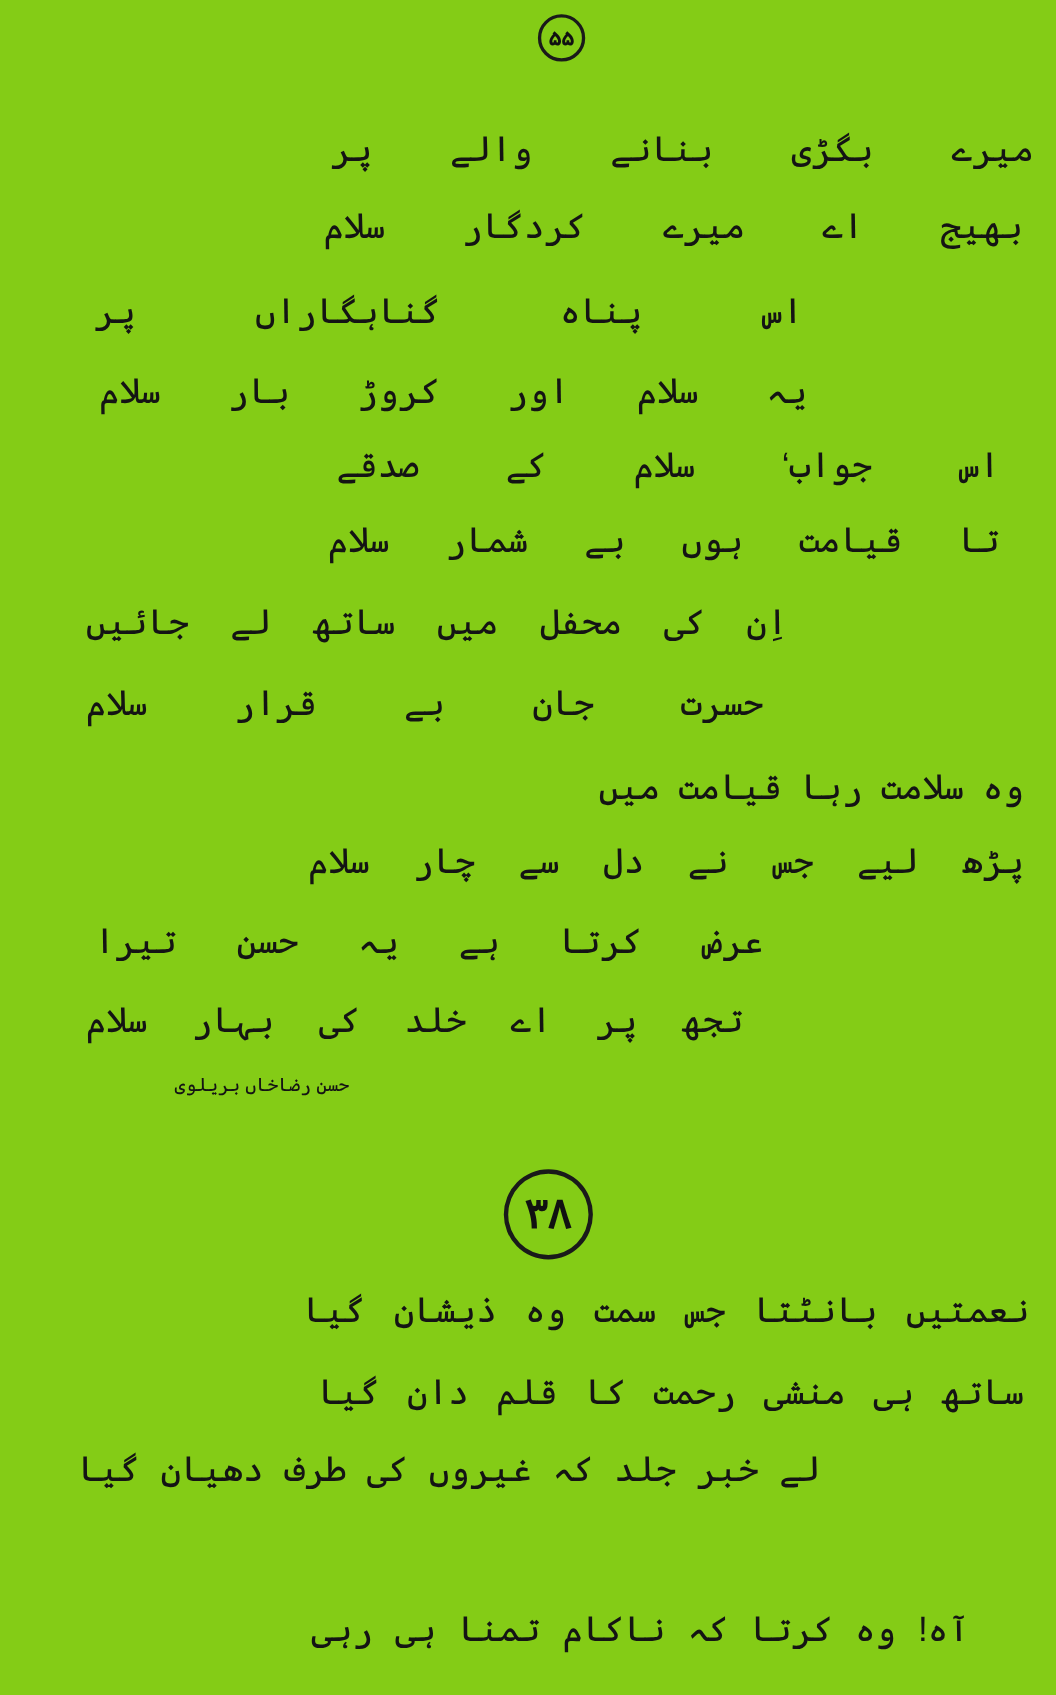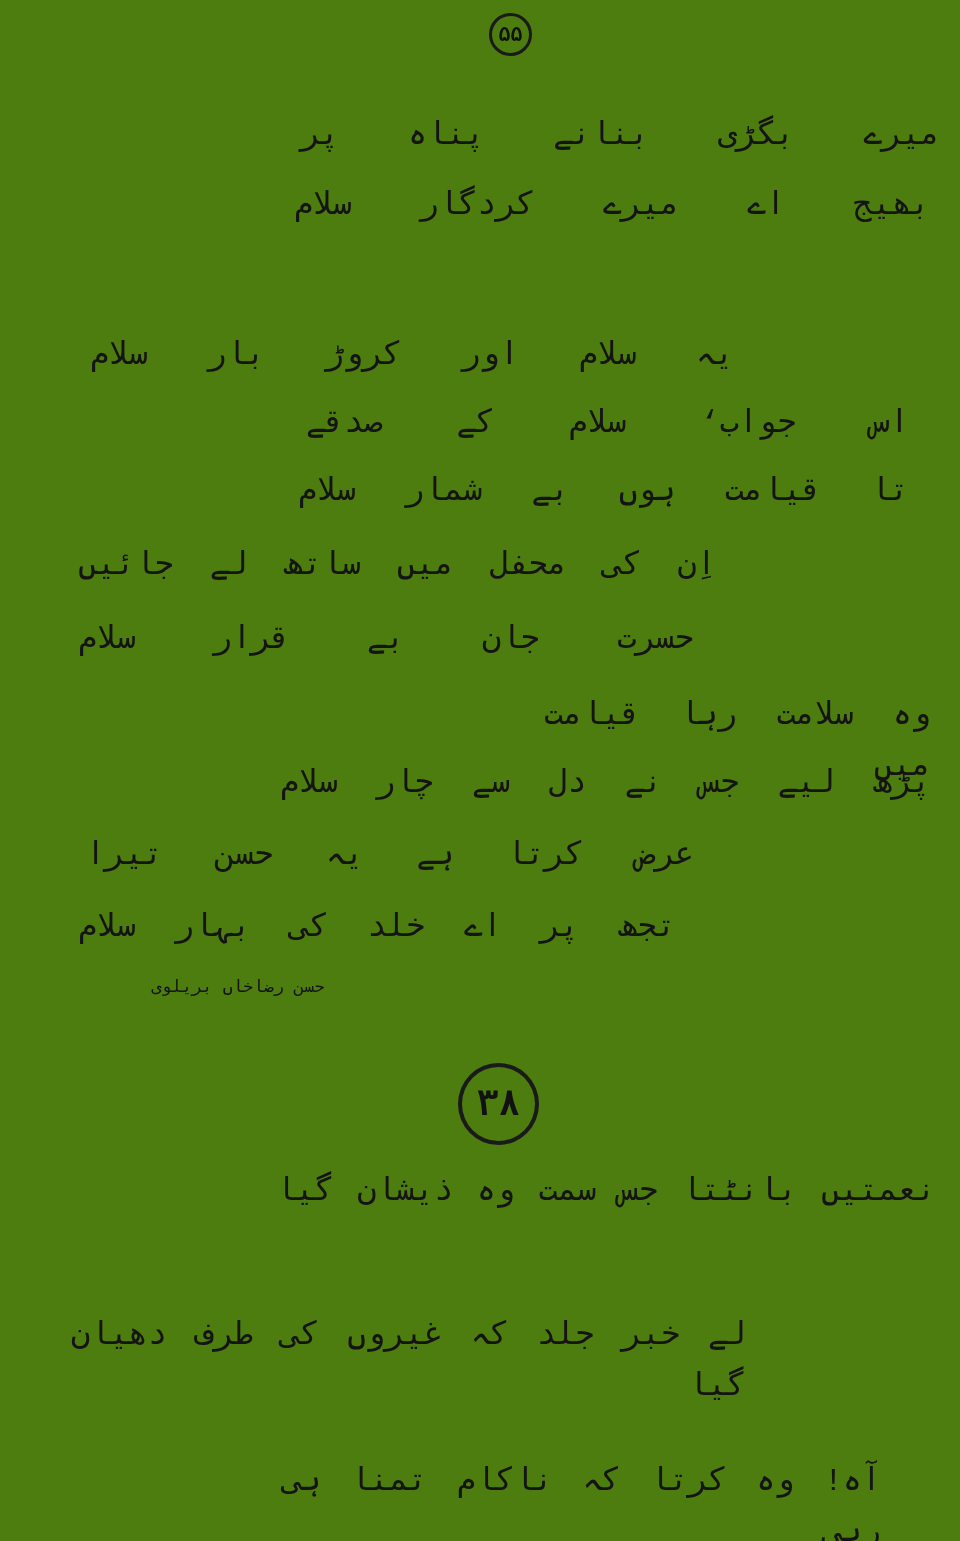--- a/index.html
+++ b/index.html
@@ -4,23 +4,23 @@
 <style>
   html, body {
     margin: 0;
     padding: 0;
     background: #ffffff;
   }
   .page {
     position: relative;
     width: 960px;
     height: 1541px;
-    background: #4d7c0f;
+    background: #84cc16;
     overflow: hidden;
-    font-family: Liberation Mono, monospace;
+    font-family: Liberation Sans, sans-serif;
     color: #141414;
   }
   
   .line {
     position: absolute;
     direction: rtl;
     text-align: justify;
     text-align-last: justify;
     text-justify: inter-word;
     font-size: 32px;
@@ -76,35 +76,37 @@
 </style>
 </head>
 <body>
 
 <div class="page">
 
   <div class="badge badge-55">
     <span>۵۵</span>
   </div>
 
-  <div class="line p1-1" dir="rtl">میرے بگڑی بنانے پناہ پر</div>
+  <div class="line p1-1" dir="rtl">میرے بگڑی بنانے والے پر</div>
   <div class="line p1-2" dir="rtl">بھیج اے میرے کردگار سلام</div>
+  <div class="line p1-3" dir="rtl">اس پناہ گناہگاراں پر</div>
   <div class="line p1-4" dir="rtl">یہ سلام اور کروڑ بار سلام</div>
   <div class="line p1-5" dir="rtl">اس جواب‘ سلام کے صدقے</div>
   <div class="line p1-6" dir="rtl">تا قیامت ہوں بے شمار سلام</div>
   <div class="line p1-7" dir="rtl">اِن کی محفل میں ساتھ لے جائیں</div>
   <div class="line p1-8" dir="rtl">حسرت جان بے قرار سلام</div>
   <div class="line p1-9" dir="rtl">وہ سلامت رہا قیامت میں</div>
   <div class="line p1-10" dir="rtl">پڑھ لیے جس نے دل سے چار سلام</div>
   <div class="line p1-11" dir="rtl">عرض کرتا ہے یہ حسن تیرا</div>
   <div class="line p1-12" dir="rtl">تجھ پر اے خلد کی بہار سلام</div>
 
   <div class="attribution" dir="rtl">حسن رضاخاں بریلوی</div>
 
   <div class="badge badge-38">
     <span>۳۸</span>
   </div>
 
   <div class="line p2-1" dir="rtl">نعمتیں بانٹتا جس سمت وہ ذیشان گیا</div>
+  <div class="line p2-2" dir="rtl">ساتھ ہی منشی رحمت کا قلم دان گیا</div>
   <div class="line p2-3" dir="rtl">لے خبر جلد کہ غیروں کی طرف دھیان گیا</div>
   <div class="line p2-5" dir="rtl">آہ! وہ کرتا کہ ناکام تمنا ہی رہی</div>
 
 </div>
 
 </body></html>

